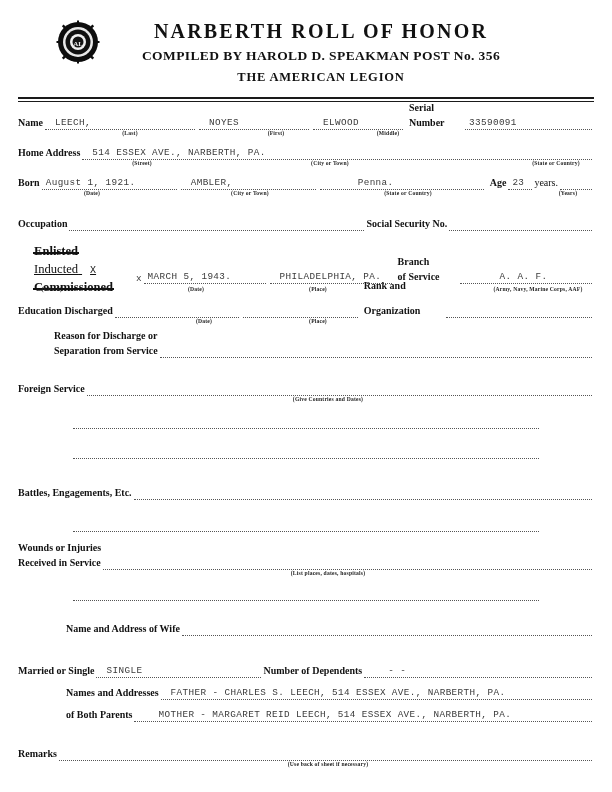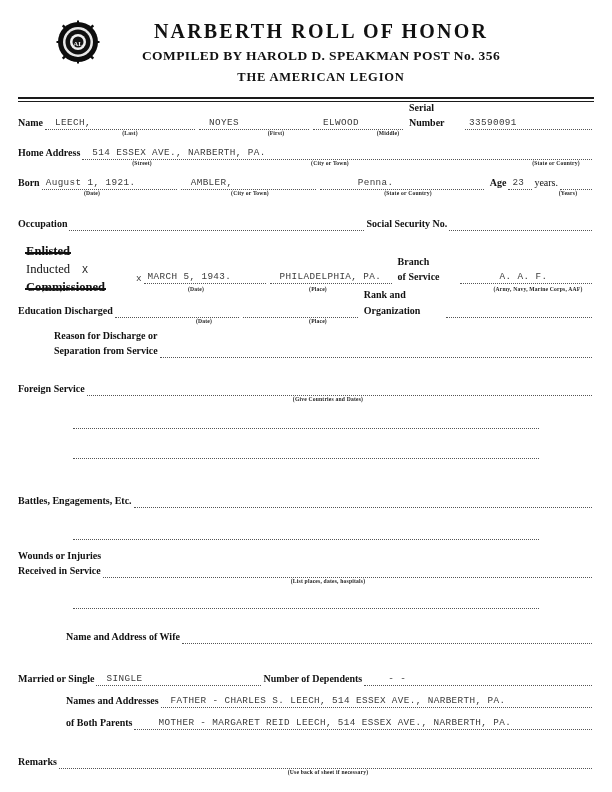--- a/index.html
+++ b/index.html
@@ -126,23 +126,24 @@
   .strike::after {
     content: "";
     position: absolute;
     left: -1px; right: -1px;
     top: 52%;
     height: 2.2px;
     background: #111;
   }
   .enlist-block {
     position: absolute;
-    left: 8px;
+    left: 16px;
     top: 0;
     width: 120px;
+    text-decoration: underline;
   }
   .blankline {
     border-bottom: 1.5px dotted #555;
     height: 1px;
     margin: 0 0 0 0;
   }
 </style>
 </head>
 <body>
 
@@ -288,21 +289,21 @@
 
     <div class="row" style="margin-top:12px;">
       <span class="lbl">Education Discharged</span>
       <span class="fill" style="flex:0 0 124px;">
         <span class="val"></span>
       </span>
       <span class="fill" style="flex:0 0 115px;">
         <span class="val"></span>
       </span>
       <span style="position:relative; flex:1 1 auto; margin-left:4px;">
-        <span class="lbl" style="position:absolute; left:0; bottom:16px;text-align:right;">Rank and</span>
+        <span class="lbl" style="position:absolute; left:0; bottom:25px;text-align:right;">Rank and</span>
         <span class="lbl" style="position:absolute; left:0; bottom:0;">Organization</span>
         <span class="fill" style="display:block; margin-left:82px;">
           <span class="val"></span>
         </span>
       </span>
     </div>
     <div class="caprow">
       <span class="cap" style="left:186px;">(Date)</span>
       <span class="cap" style="left:300px;">(Place)</span>
     </div>
@@ -323,21 +324,21 @@
         <span class="val"></span>
       </span>
     </div>
     <div class="caprow">
       <span class="cap" style="left:310px;">(Give Countries and Dates)</span>
     </div>
 
     <div class="blankline" style="margin:22px 55px 0 55px;"></div>
     <div class="blankline" style="margin:28px 55px 0 55px;"></div>
 
-    <div class="row" style="margin-top:34px;">
+    <div class="row" style="margin-top:26px;">
       <span class="lbl">Battles,  Engagements,  Etc.</span>
       <span class="fill">
         <span class="val"></span>
       </span>
     </div>
 
     <div class="blankline" style="margin:30px 55px 0 55px;"></div>
 
     <div style="position:relative; margin-top:9px;">
       <div class="lbl">Wounds or Injuries</div>

